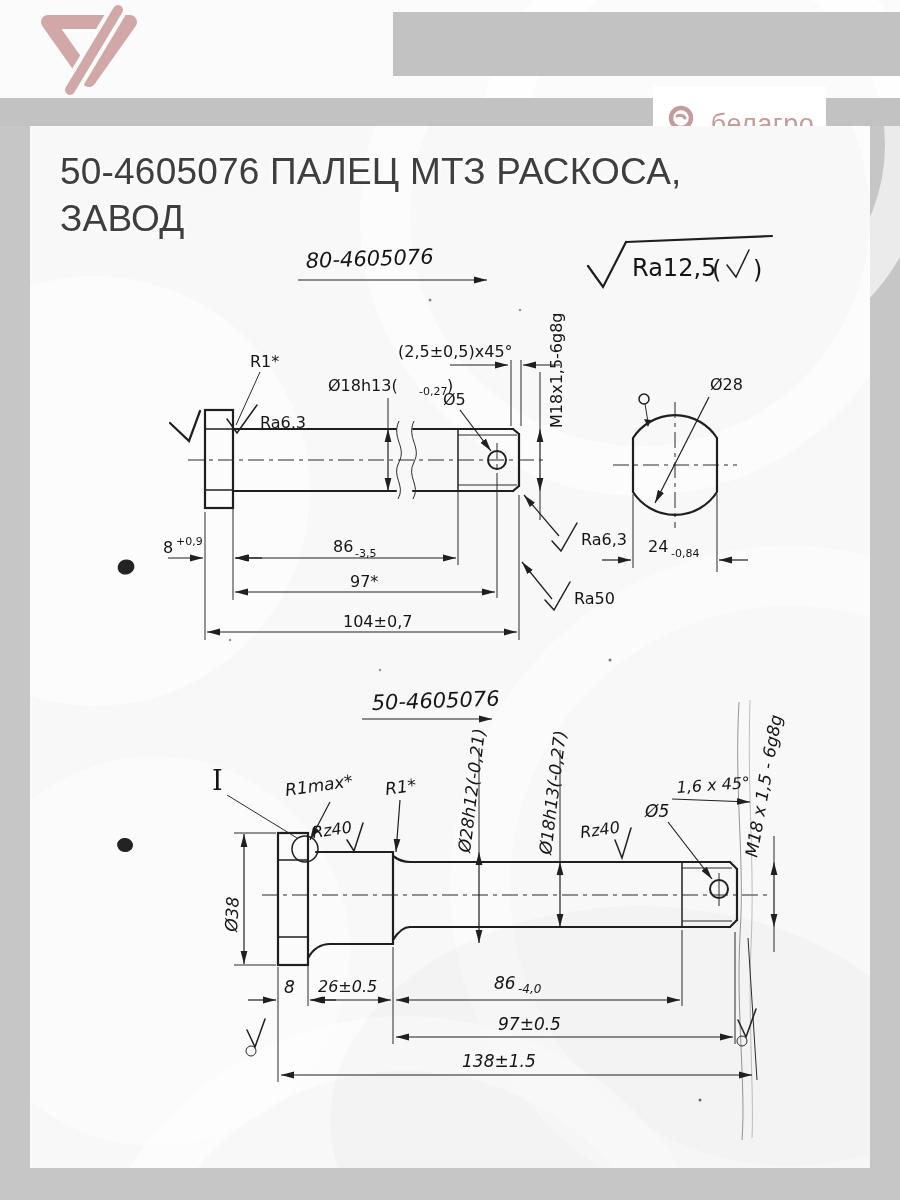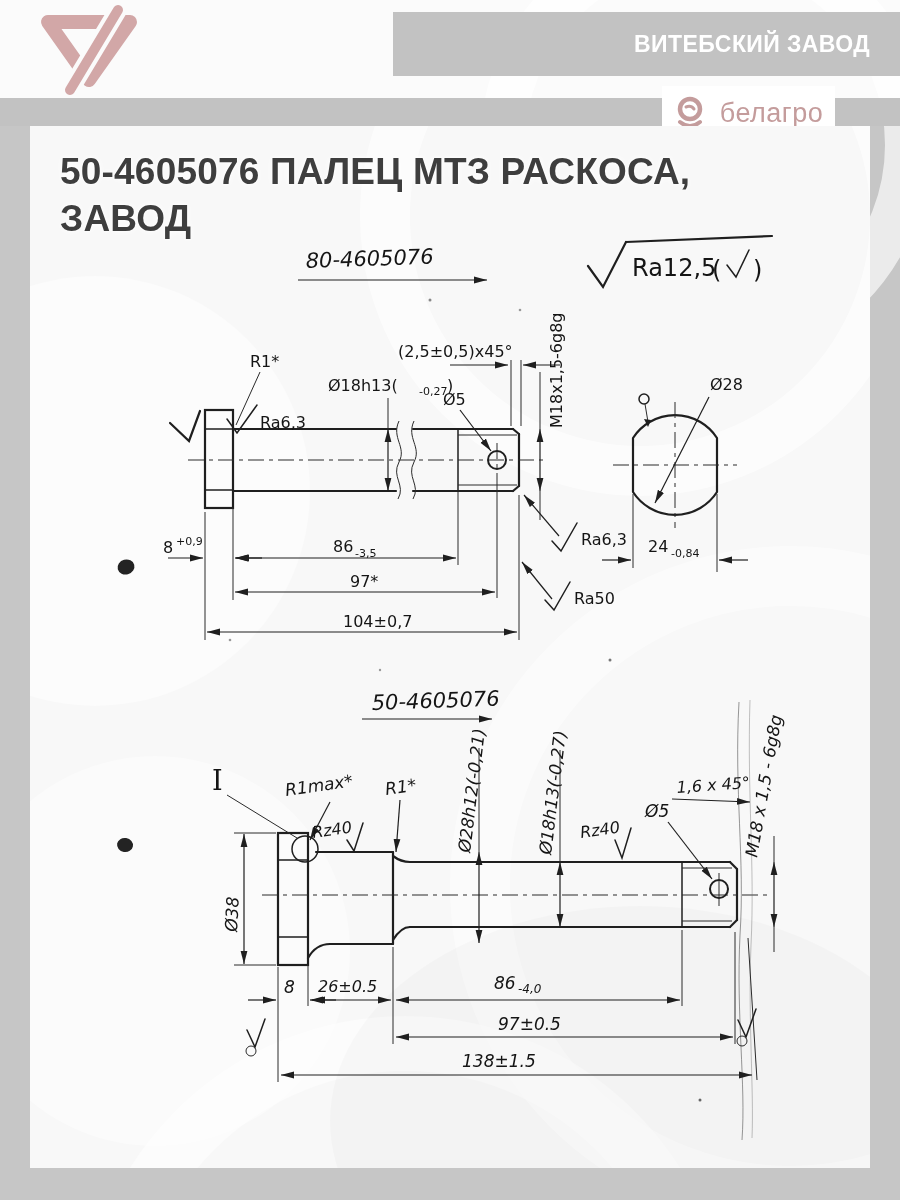--- a/index.html
+++ b/index.html
@@ -4,26 +4,26 @@
 <style>
   html,body{margin:0;padding:0;}
   body{width:900px;height:1200px;font-family:"Liberation Sans",sans-serif;}
   .page{position:relative;width:900px;height:1200px;background:#c6c6c6;overflow:hidden;}
   .top-area{position:absolute;left:0;top:0;width:900px;height:98px;background:#fbfbfb;z-index:1;}
   .band1{position:absolute;left:393px;top:12px;width:507px;height:64px;background:#c2c2c2;z-index:2;
          display:flex;flex-direction:column;justify-content:center;align-items:flex-end;padding-right:0;box-sizing:border-box;}
   .band1 div{color:#ffffff;font-weight:bold;font-size:23px;line-height:29px;letter-spacing:.4px;padding-right:30px;white-space:nowrap;}
   .band2{position:absolute;left:0;top:98px;width:900px;height:28px;background:#c2c2c2;z-index:2;}
   .brand-box{position:absolute;left:653px;top:86px;width:173px;height:54px;background:#ffffff;z-index:3;
-             display:flex;align-items:center;justify-content:center;gap:14px;margin-left:9px;}
+             display:flex;align-items:flex-end;justify-content:center;gap:14px;}
   .brand-text{color:#c49c9c;font-size:27px;letter-spacing:.5px;}
   .vz-logo{position:absolute;left:26px;top:2px;z-index:2;}
   .card{position:absolute;left:30px;top:126px;width:840px;height:1042px;background:#f8f8f8;overflow:hidden;z-index:4;}
   .wm{position:absolute;border-radius:50%;}
-  .page-title{position:absolute;left:60px;top:148px;z-index:6;font-weight:bold;font-size:37px;line-height:47px;
+  .page-title{position:absolute;left:60px;top:148px;z-index:6;font-weight:normal;font-size:37px;line-height:47px;
               color:#3e3e3e;letter-spacing:.2px;text-shadow:0 0 7px #fff,0 0 3px #fff,0 0 1px #fff;}
   svg.draw{position:absolute;left:0;top:0;z-index:10;}
   
   .o{stroke:#1f1f1f;stroke-width:2.2;fill:none;stroke-linecap:round;}
   .o2{stroke:#1f1f1f;stroke-width:2;fill:none;}
   .m{stroke:#1f1f1f;stroke-width:1.5;fill:none;stroke-linecap:round;}
   .t{stroke:#2a2a2a;stroke-width:1;fill:none;}
   .cl{stroke:#2a2a2a;stroke-width:1;fill:none;stroke-dasharray:16 5 4 5;}
   .dim{stroke:#1f1f1f;stroke-width:1.2;fill:none;}
   text{fill:#151515;}
@@ -47,21 +47,20 @@
 
   <div class="vz-logo">
     <svg width="130" height="96" viewBox="0 0 130 96">
       <path d="M22,20 L104,20 L63,78 Z" fill="none" stroke="#d2a7a7" stroke-width="14" stroke-linejoin="round" stroke-linecap="round"></path>
       <line x1="44" y1="88" x2="92" y2="8" stroke="#fbfbfb" stroke-width="18" stroke-linecap="round"></line>
       <line x1="44" y1="88" x2="92" y2="8" stroke="#d2a7a7" stroke-width="10" stroke-linecap="round"></line>
     </svg>
   </div>
 
   <div class="band1">
-    <div>ВИТЕБСКИЙ ЗАВОД</div>
   </div>
 
   <div class="band2"></div>
 
   <div class="brand-box">
     <svg width="32" height="36" viewBox="0 0 32 36">
       <circle cx="16" cy="14" r="10" fill="none" stroke="#c49c9c" stroke-width="4.5"></circle>
       <path d="M12,12 Q17,10 20,14" fill="none" stroke="#c49c9c" stroke-width="3" stroke-linecap="round"></path>
       <path d="M6,27 Q16,35 26,27" fill="none" stroke="#c49c9c" stroke-width="4" stroke-linecap="round"></path>
     </svg>

